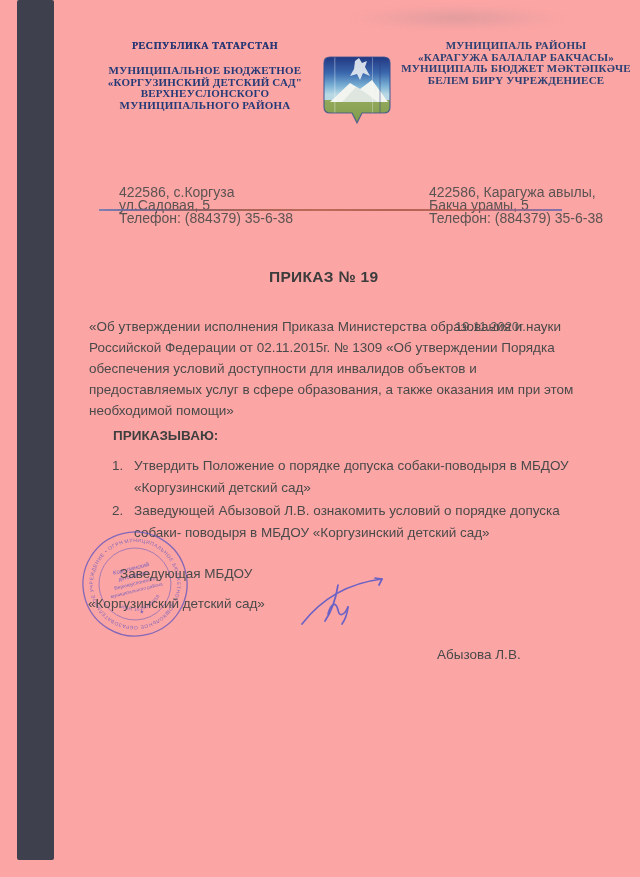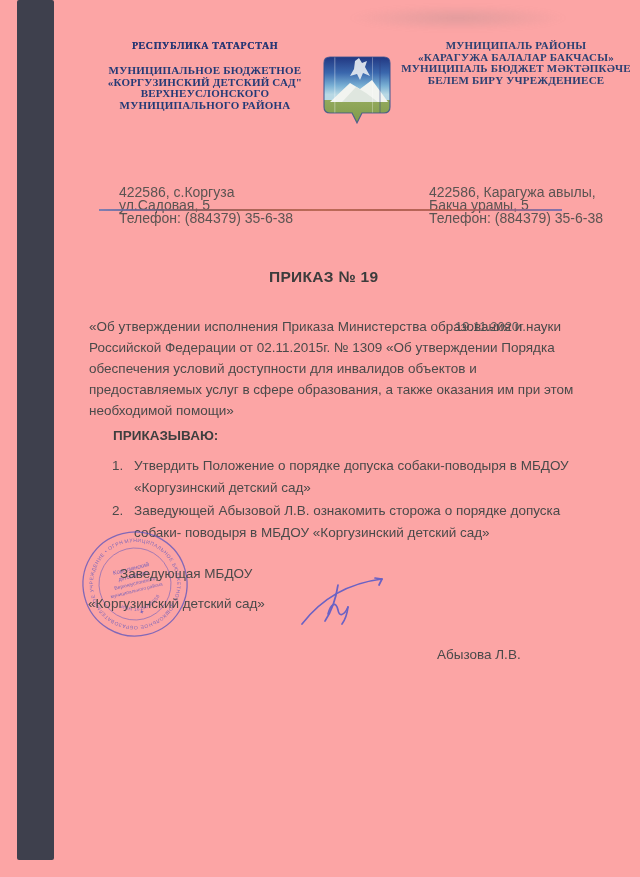--- a/index.html
+++ b/index.html
@@ -133,21 +133,21 @@
   <div class="subject">«Об утверждении исполнения Приказа Министерства образования и науки Российской Федерации  от 02.11.2015г. № 1309 «Об утверждении Порядка обеспечения условий доступности для инвалидов объектов и предоставляемых услуг в сфере образования, а также оказания им при этом необходимой помощи»</div>
   <div class="command">ПРИКАЗЫВАЮ:</div>
 
   <div class="order-list">
     <div class="list-item">
       <span class="num">1.</span>
       <span class="item-text">Утвердить Положение о порядке допуска собаки-поводыря  в МБДОУ «Коргузинский детский сад»</span>
     </div>
     <div class="list-item">
       <span class="num">2.</span>
-      <span class="item-text">Заведующей Абызовой Л.В. ознакомить сторожа о порядке допуска собаки- поводыря в МБДОУ «Коргузинский детский сад»</span>
+      <span class="item-text">Заведующей Абызовой Л.В. ознакомить условий о порядке допуска собаки- поводыря в МБДОУ «Коргузинский детский сад»</span>
     </div>
   </div>
 
   <svg class="stamp" viewBox="0 0 220 220">
     <circle cx="110" cy="110" r="104" fill="none" stroke="#4d4dc0" stroke-width="2.6" opacity="0.85"></circle>
     <circle cx="110" cy="110" r="72" fill="none" stroke="#4d4dc0" stroke-width="1.4" opacity="0.8"></circle>
     <path id="stampRing" d="M 110 26 A 84 84 0 1 1 109.9 26" fill="none"></path>
     <text font-size="10" letter-spacing="1.1" opacity="0.85">
       <textPath href="#stampRing">МУНИЦИПАЛЬНОЕ БЮДЖЕТНОЕ ДОШКОЛЬНОЕ ОБРАЗОВАТЕЛЬНОЕ УЧРЕЖДЕНИЕ • ОГРН 1021600756057 •</textPath>
     </text>

